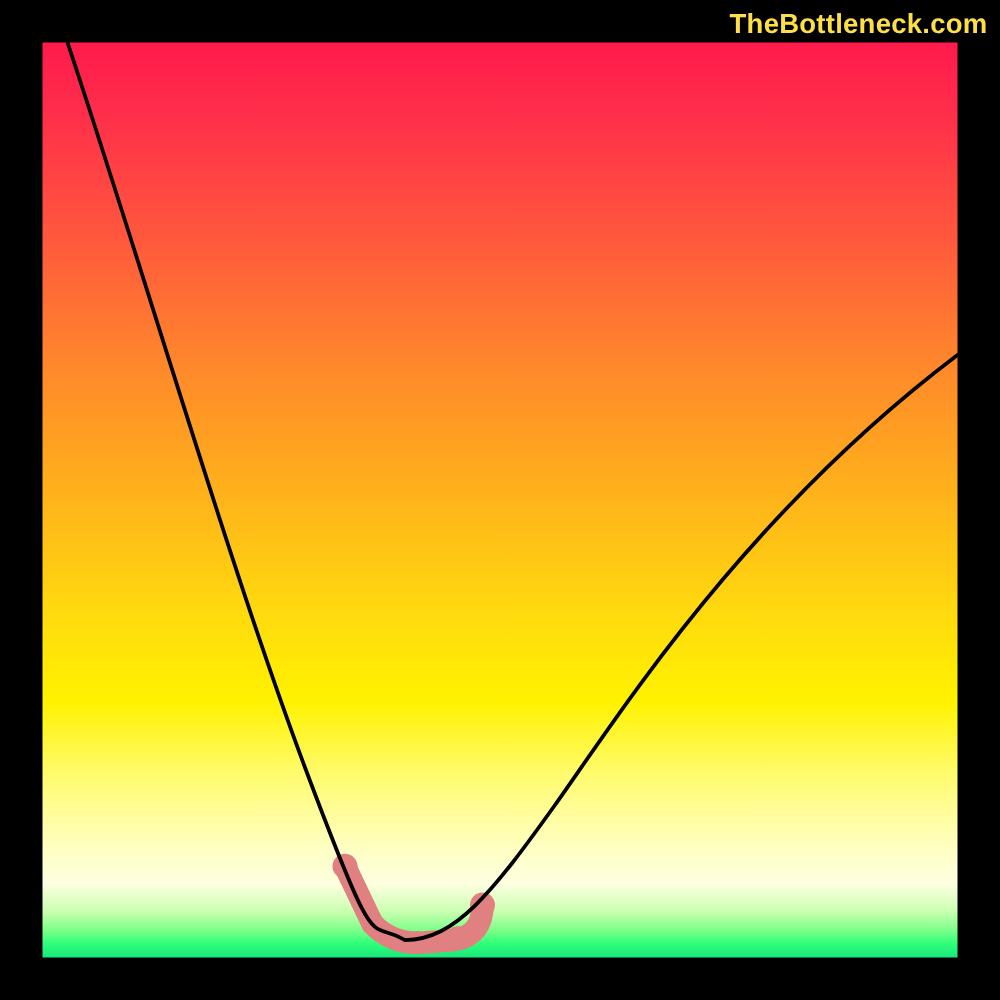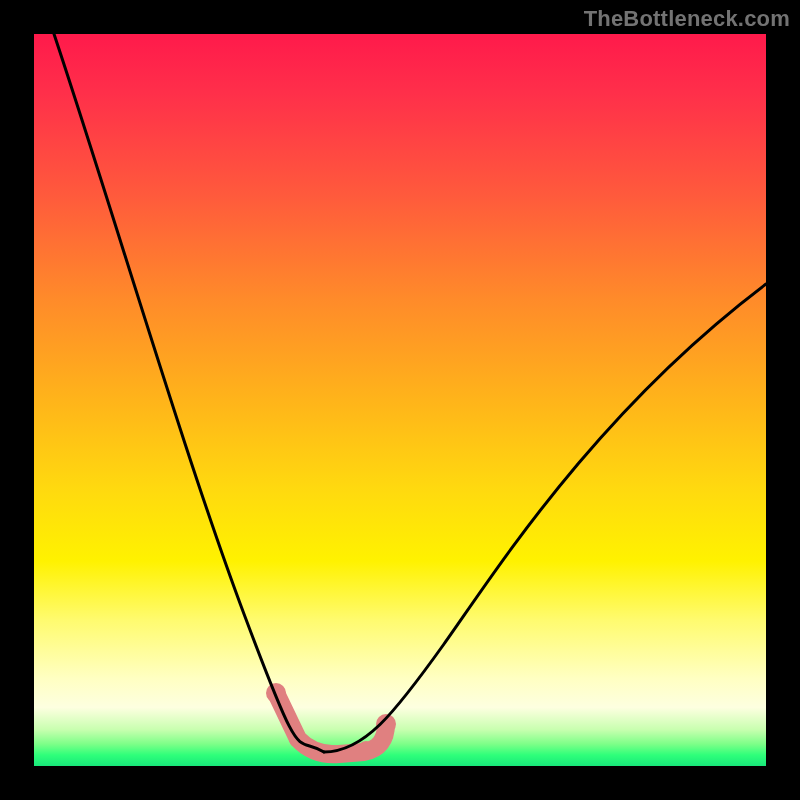--- a/index.html
+++ b/index.html
@@ -43,21 +43,21 @@
       #18e87a 100%
     );
   }
   .watermark {
     position: absolute;
     top: 6px;
     right: 10px;
     font-family: Arial, Helvetica, sans-serif;
     font-size: 22px;
     font-weight: 600;
-    color: #737373;
+    color: #fde047;
     letter-spacing: 0.2px;
     user-select: none;
   }
   svg.curve {
     position: absolute;
     left: 34px;
     top: 34px;
     width: 732px;
     height: 732px;
     overflow: visible;

